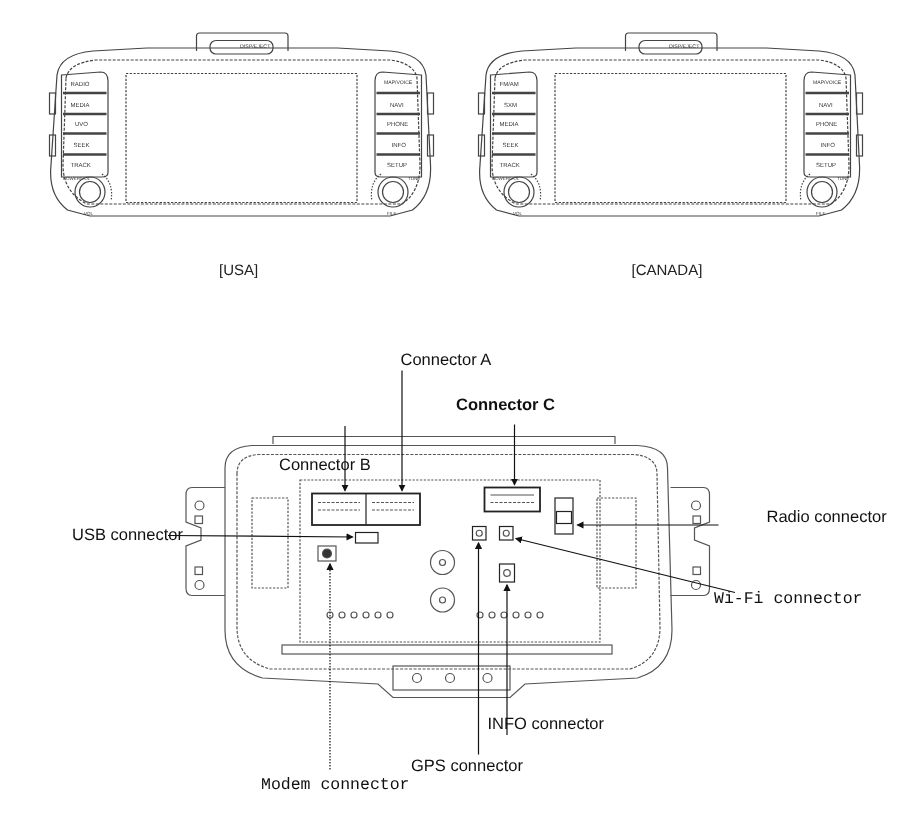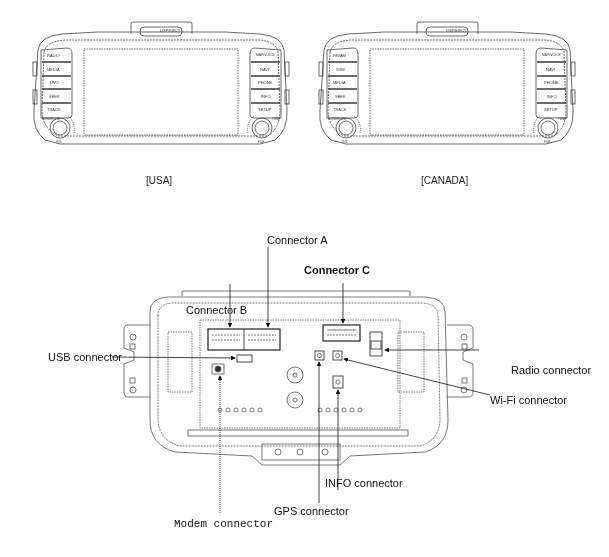--- a/index.html
+++ b/index.html
@@ -217,17 +217,17 @@
     <line x1="319" y1="503" x2="319" y2="362" marker-end="url(#arr)"></line>
     <line x1="338" y1="490" x2="338" y2="390" marker-end="url(#arr)"></line>
   </g>
 </svg>
 </div>
 
 <span class="label" style="left:251px;top:234px;margin-left:16px;">Connector A</span>
 <span class="label" style="left:186px;top:264px;margin-top:40px;">Connector B</span>
 <span class="label" style="left:304px;top:264px;font-weight:bold;">Connector C</span>
 <span class="label" style="left:48px;top:351px;">USB connector</span>
-<span class="label" style="left:483px;top:364px;padding-left:28px;">Radio connector</span>
-<span class="label" style="left:490px;top:394px;">Wi-Fi  connector</span>
+<span class="label" style="left:483px;top:339px;padding-left:28px;">Radio connector</span>
+<span class="label" style="left:476px;top:394px;font-family:Liberation Mono, monospace;">Wi-Fi  connector</span>
 <span class="label" style="left:325px;top:477px;">INFO connector</span>
 <span class="label" style="left:274px;top:505px;">GPS connector</span>
 <span class="label" style="left:174px;top:518px;font-family:Liberation Mono, monospace;">Modem connector</span>
 
 </body></html>

